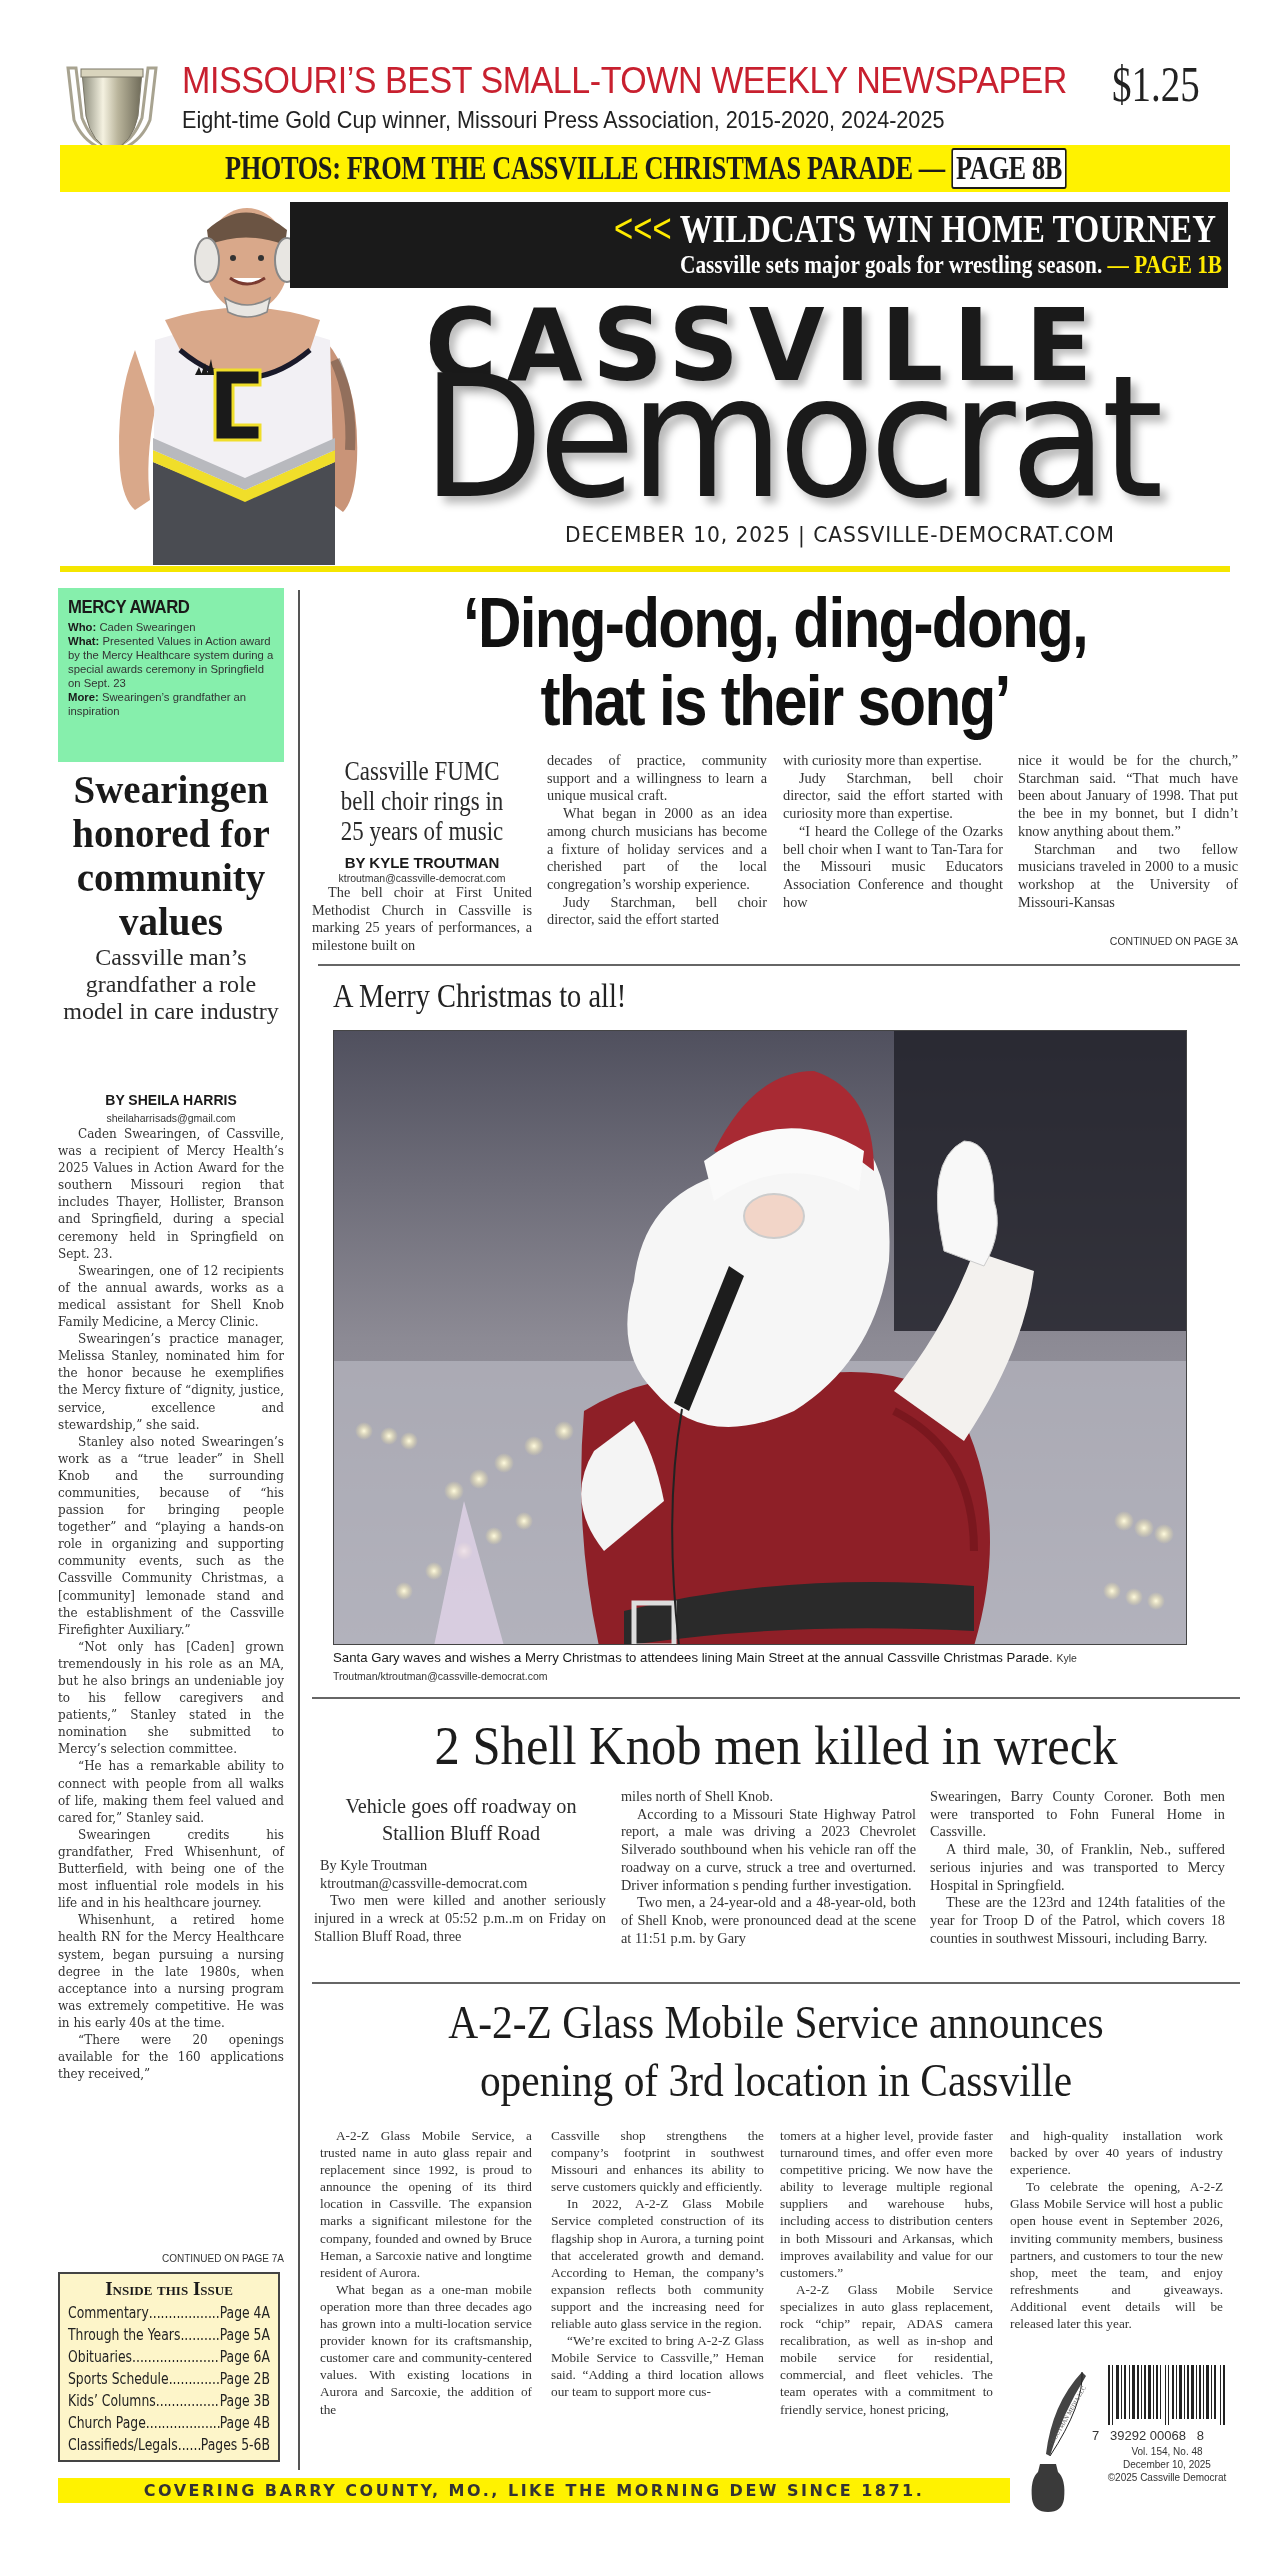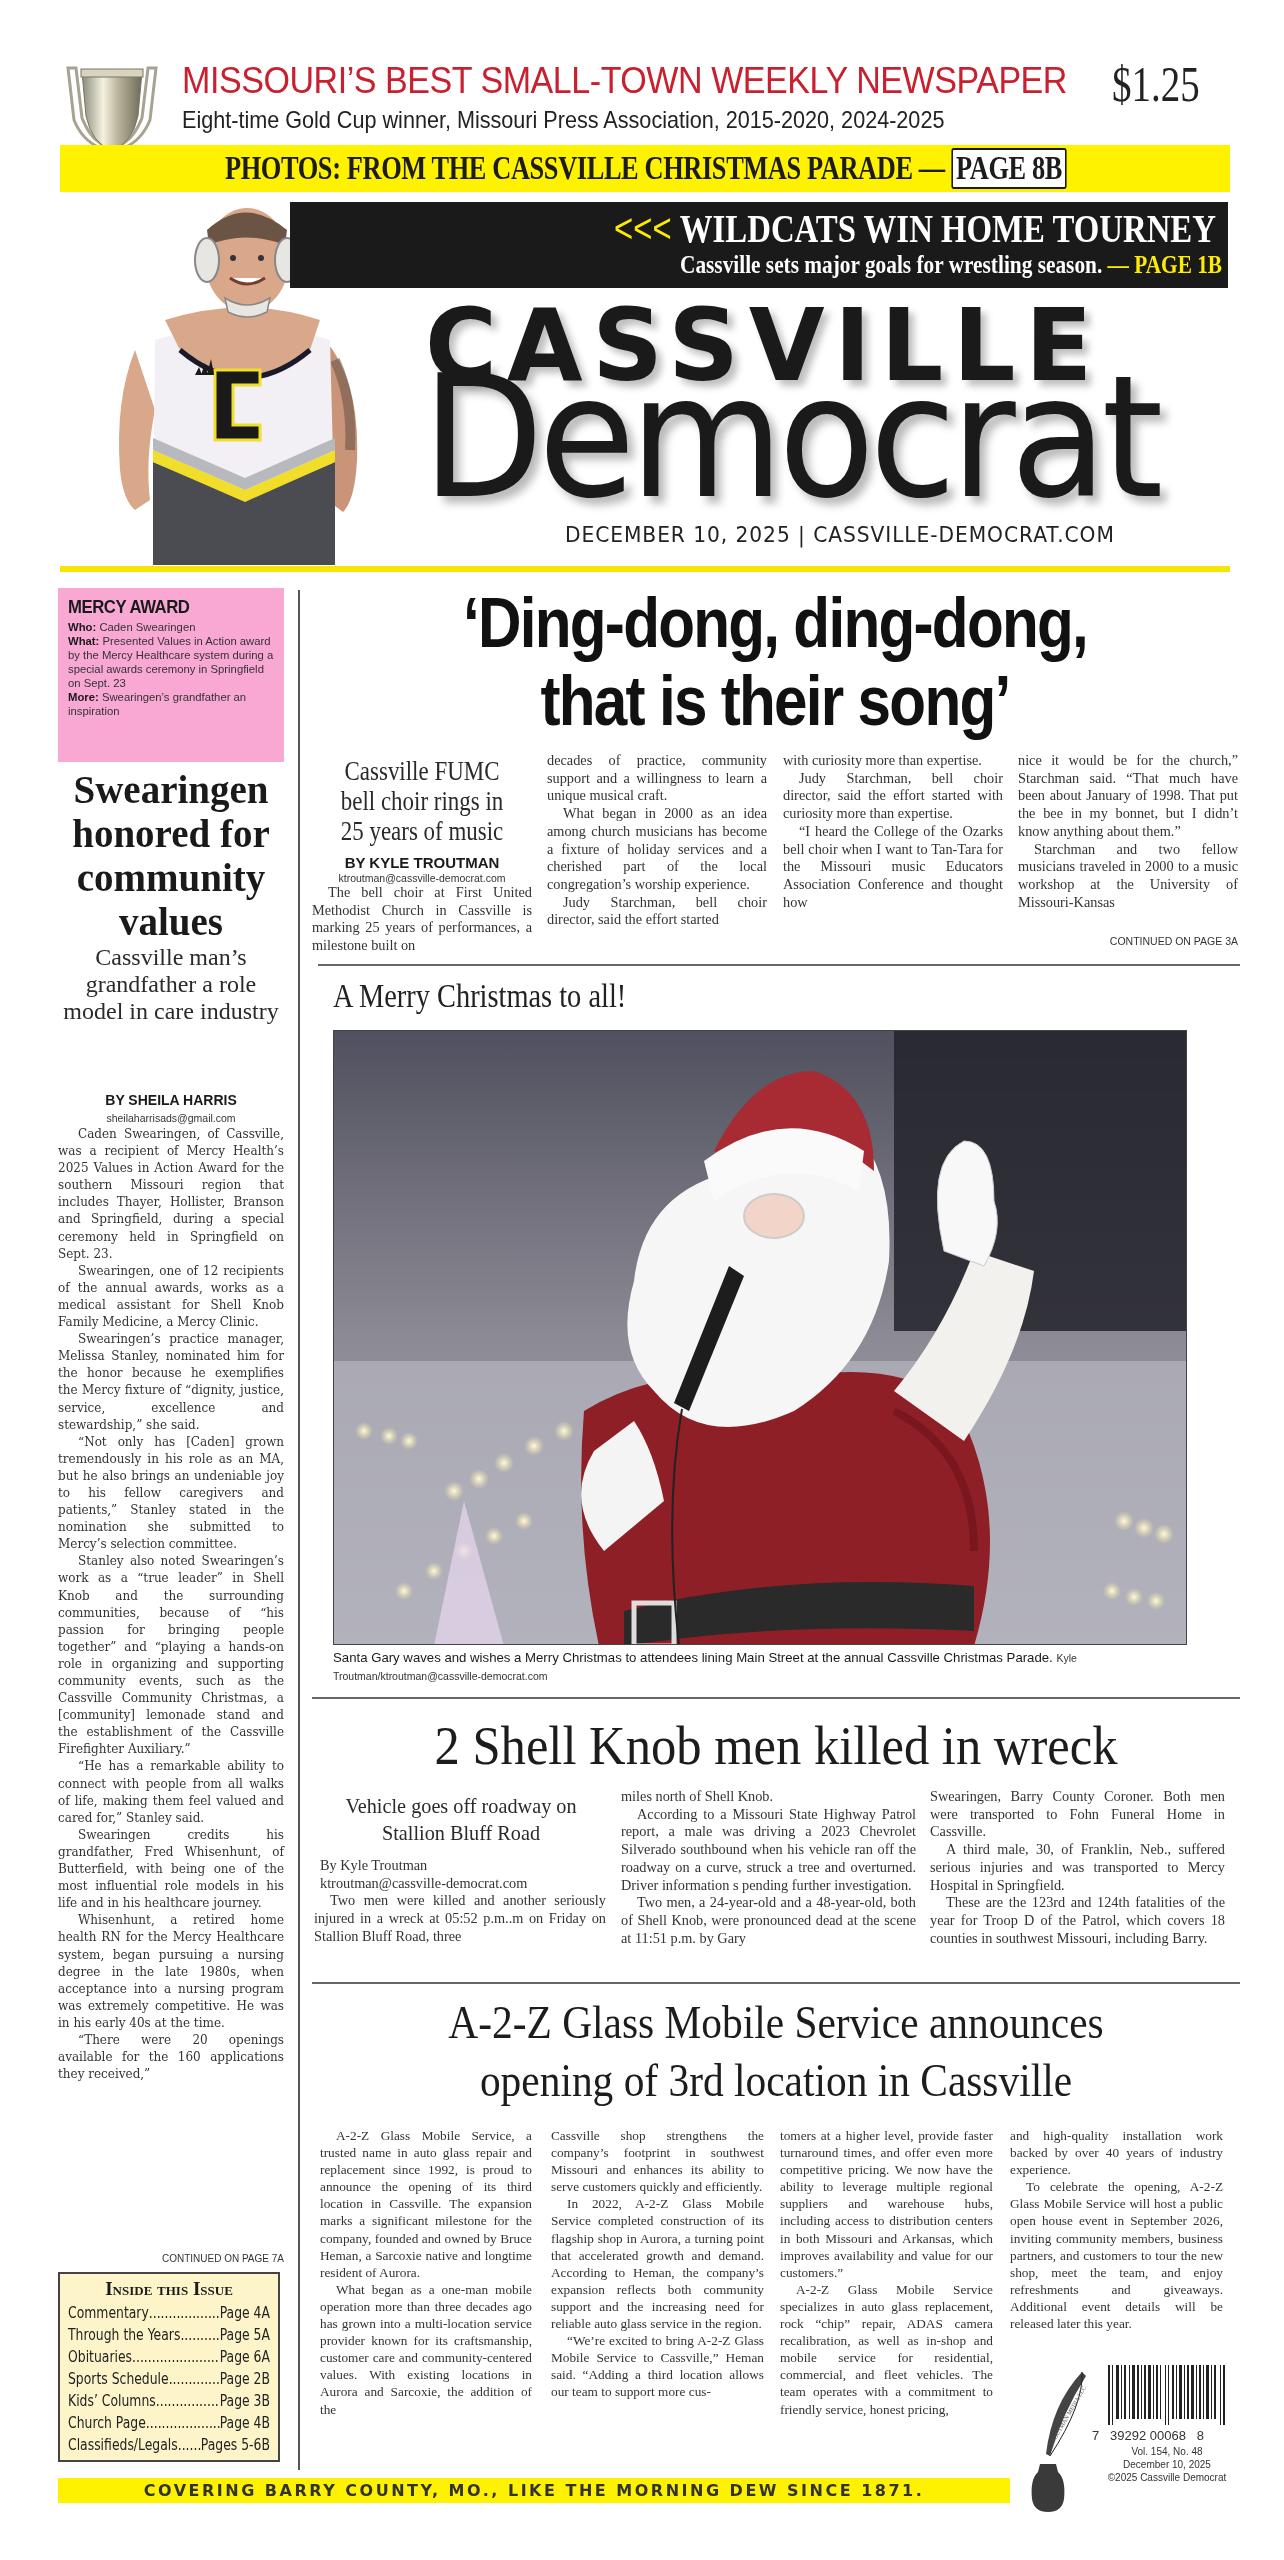--- a/index.html
+++ b/index.html
@@ -24,21 +24,21 @@
 
   .wrestler { left: 95px; top: 200px; width: 300px; height: 365px; }
 
   .mast-cassville { left: 425px; top: 296px; font-family: "DejaVu Sans", sans-serif; font-weight: bold; font-size: 100px; letter-spacing: 10px; color: #1a1a1a; white-space: nowrap; transform: scaleX(0.98); transform-origin: left top; line-height: 1; text-shadow: 6px 6px 8px rgba(0,0,0,0.25); }
   .mast-democrat { left: 422px; top: 352px; font-family: "DejaVu Sans", sans-serif; font-size: 170px; letter-spacing: -6px; color: #1a1a1a; white-space: nowrap; line-height: 1; transform: scaleX(0.93); transform-origin: left top; text-shadow: 7px 7px 9px rgba(0,0,0,0.28); }
   .mast-date { left: 565px; top: 522px; font-family: "DejaVu Sans", sans-serif; font-size: 22px; letter-spacing: 1px; color: #222; white-space: nowrap; transform: scaleX(0.92); transform-origin: left top; }
   .yellow-rule { left: 60px; top: 566px; width: 1170px; height: 6px; background: #f5e600; }
 
   
   .col-divider { left: 298px; top: 590px; width: 2px; height: 1880px; background: #555; }
-  .mercy-box { left: 58px; top: 588px; width: 226px; height: 174px; background: #f9a8d4; padding: 8px 10px; font-family: "Liberation Sans", sans-serif; font-size: 11.3px; line-height: 14px; color: #333; }
+  .mercy-box { left: 58px; top: 588px; width: 226px; height: 174px; background: #86efac; padding: 8px 10px; font-family: "Liberation Sans", sans-serif; font-size: 11.3px; line-height: 14px; color: #333; }
   .mercy-title { font-family: "Liberation Sans", sans-serif; font-weight: bold; font-size: 19px; line-height: 22px; color: #1a1a1a; letter-spacing: -0.5px; transform: scaleX(0.88); transform-origin: left top; white-space: nowrap; margin-bottom: 2px; }
   .mercy-box b { color: #1a1a1a; }
 
   .sw-head { left: 58px; top: 768px; width: 226px; text-align: center; font-family: "Liberation Serif", serif; font-weight: bold; font-size: 39px; line-height: 44px; color: #1a1a1a; }
   .sw-deck { left: 58px; top: 944px; width: 226px; text-align: center; font-family: "Liberation Serif", serif; font-size: 24px; line-height: 27px; color: #2a2a2a; }
   .sw-by { left: 58px; top: 1092px; width: 226px; text-align: center; font-family: "Liberation Sans", sans-serif; font-weight: bold; font-size: 14px; color: #1a1a1a; }
   .sw-email { left: 58px; top: 1112px; width: 226px; text-align: center; font-family: "Liberation Sans", sans-serif; font-size: 10.5px; color: #333; }
   .sw-body { left: 58px; top: 1126px; width: 226px; font-family: "DejaVu Serif", serif; font-size: 12px; line-height: 17.1px; color: #333; text-align: justify; hyphens: auto; }
   .sw-body p { text-indent: 20px; }
   .sw-cont { left: 58px; top: 2253px; width: 226px; text-align: right; font-family: "Liberation Sans", sans-serif; font-size: 10px; color: #333; }
@@ -185,22 +185,22 @@
 </div>
 
 <div class="abs sw-head">Swearingen honored for community values</div>
 <div class="abs sw-deck">Cassville man’s grandfather a role model in care industry</div>
 <div class="abs sw-by">BY SHEILA HARRIS</div>
 <div class="abs sw-email">sheilaharrisads@gmail.com</div>
 <div class="abs sw-body">
   <p>Caden Swearingen, of Cassville, was a recipient of Mercy Health’s 2025 Values in Action Award for the southern Missouri region that includes Thayer, Hollister, Branson and Springfield, during a special ceremony held in Springfield on Sept. 23.</p>
   <p>Swearingen, one of 12 recipients of the annual awards, works as a medical assistant for Shell Knob Family Medicine, a Mercy Clinic.</p>
   <p>Swearingen’s practice manager, Melissa Stanley, nominated him for the honor because he exemplifies the Mercy fixture of “dignity, justice, service, excellence and stewardship,” she said.</p>
+  <p>Stanley also noted Swearingen’s work as a “true leader” in Shell Knob and the surrounding communities, because of “his passion for bringing people together” and “playing a hands-on role in organizing and supporting community events, such as the Cassville Community Christmas, a [community] lemonade stand and the establishment of the Cassville Firefighter Auxiliary.”</p>
   <p>“Not only has [Caden] grown tremendously in his role as an MA, but he also brings an undeniable joy to his fellow caregivers and patients,” Stanley stated in the nomination she submitted to Mercy’s selection committee.</p>
-  <p>Stanley also noted Swearingen’s work as a “true leader” in Shell Knob and the surrounding communities, because of “his passion for bringing people together” and “playing a hands-on role in organizing and supporting community events, such as the Cassville Community Christmas, a [community] lemonade stand and the establishment of the Cassville Firefighter Auxiliary.”</p>
   <p>“He has a remarkable ability to connect with people from all walks of life, making them feel valued and cared for,” Stanley said.</p>
   <p>Swearingen credits his grandfather, Fred Whisenhunt, of Butterfield, with being one of the most influential role models in his life and in his healthcare journey.</p>
   <p>Whisenhunt, a retired home health RN for the Mercy Healthcare system, began pursuing a nursing degree in the late 1980s, when acceptance into a nursing program was extremely competitive. He was in his early 40s at the time.</p>
   <p>“There were 20 openings available for the 160 applications they received,”</p>
 </div>
 <div class="abs sw-cont">CONTINUED ON PAGE 7A</div>
 
 <div class="abs inside-box">
   <div class="inside-title">Inside this Issue</div>
   <div class="inside-row">

